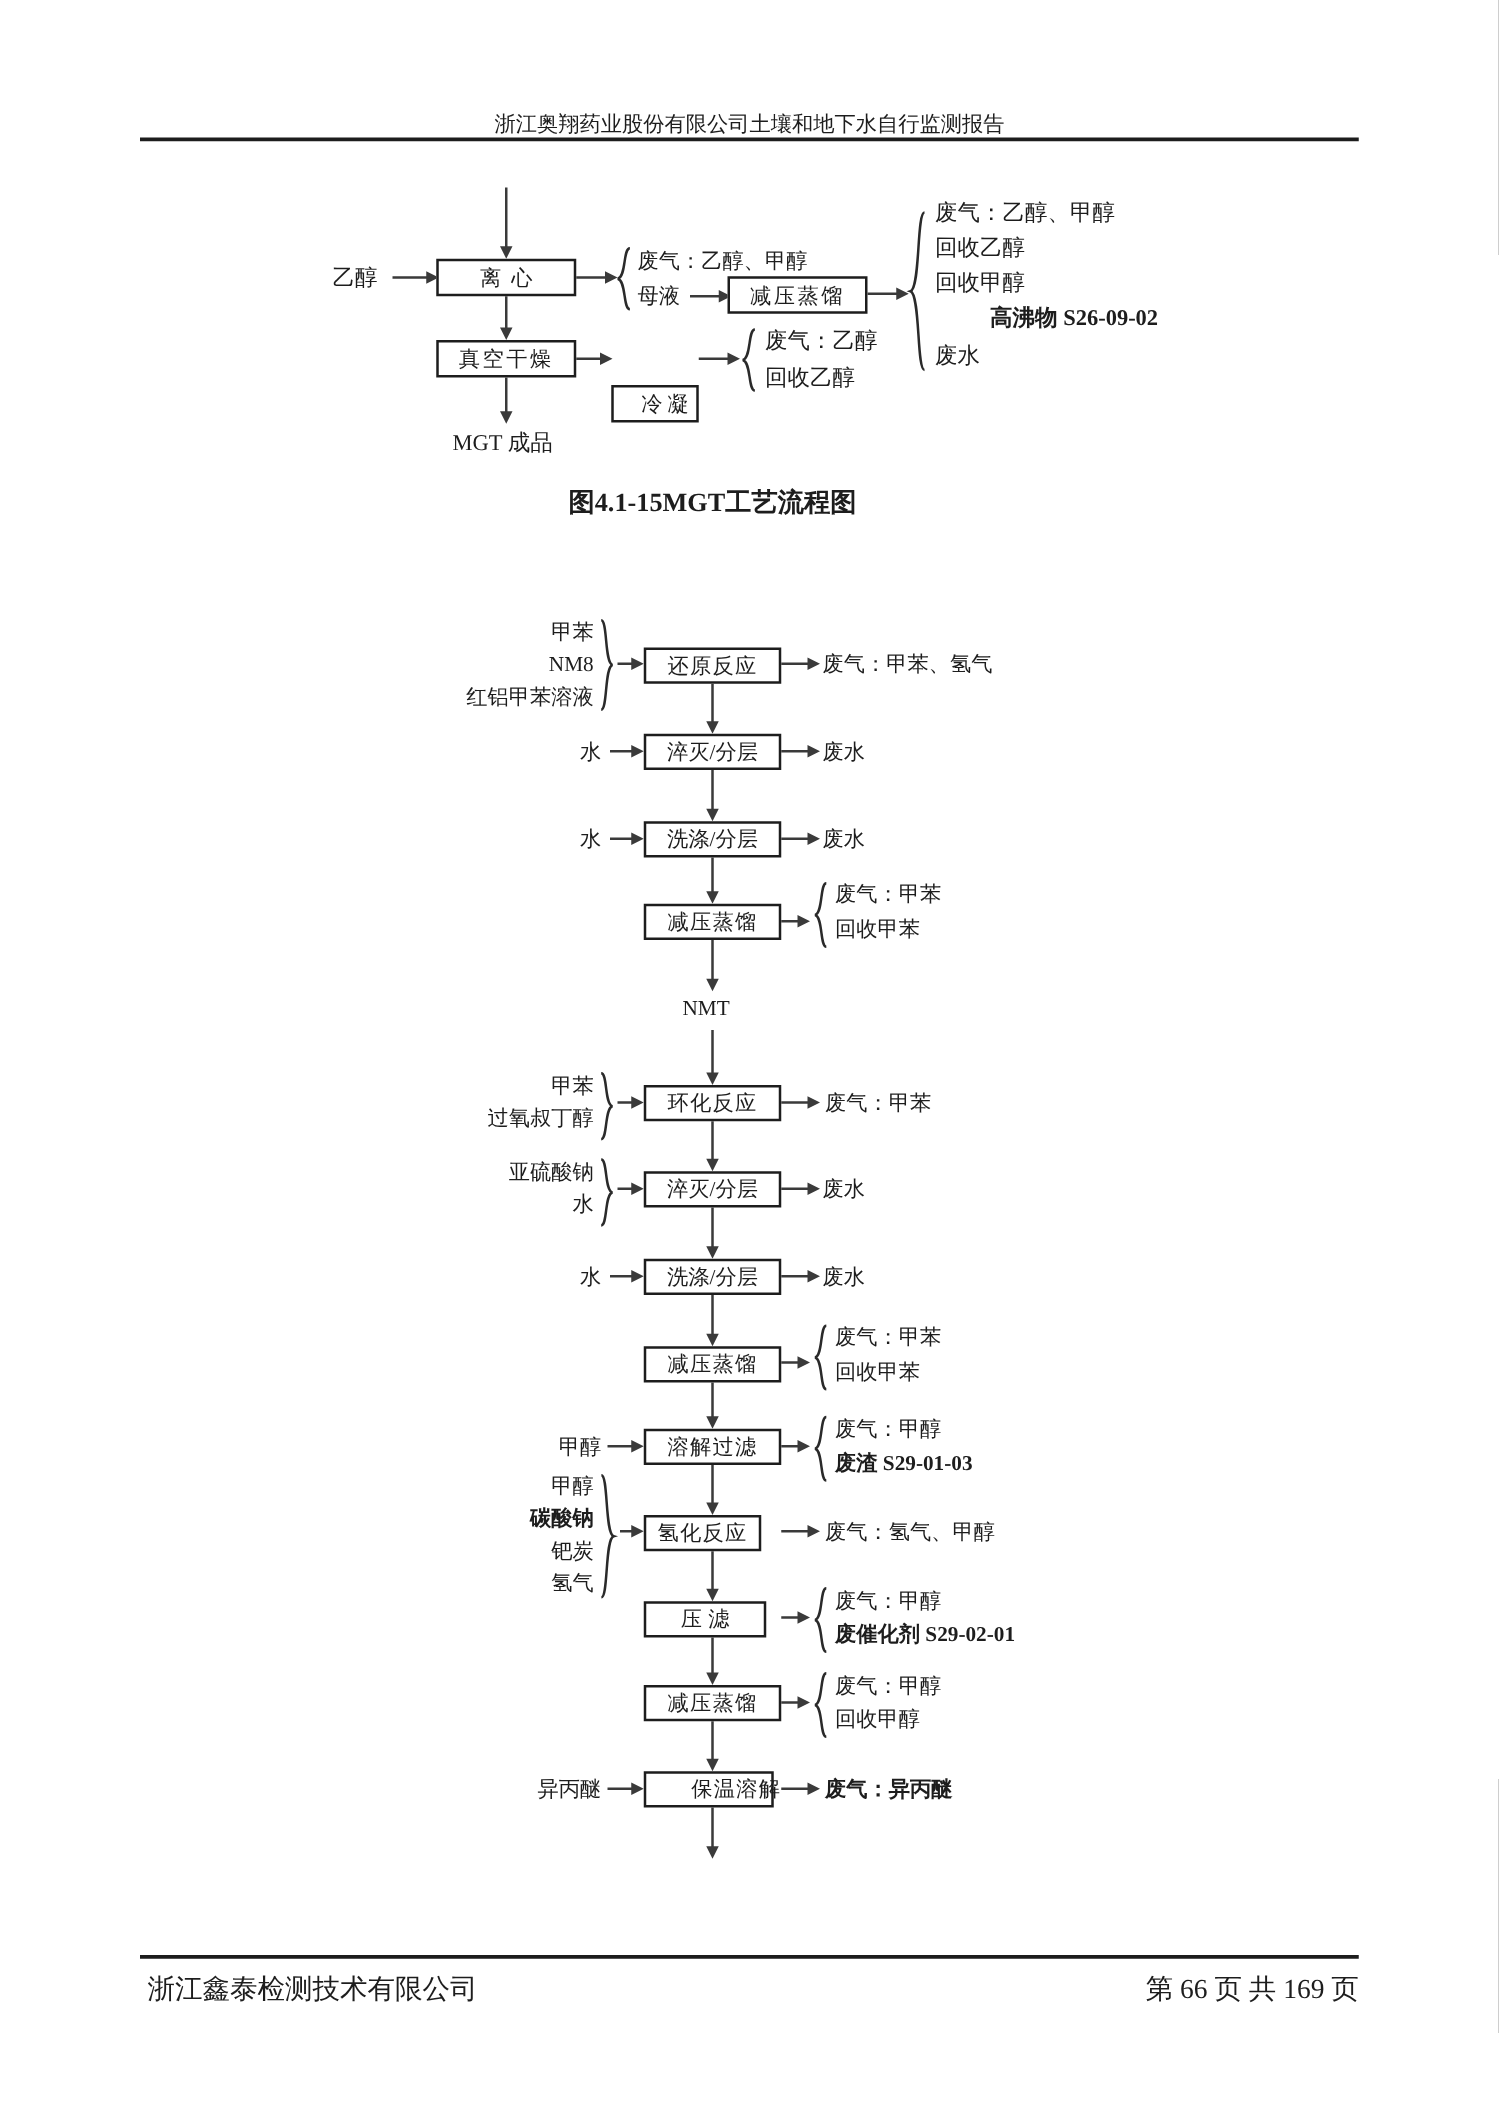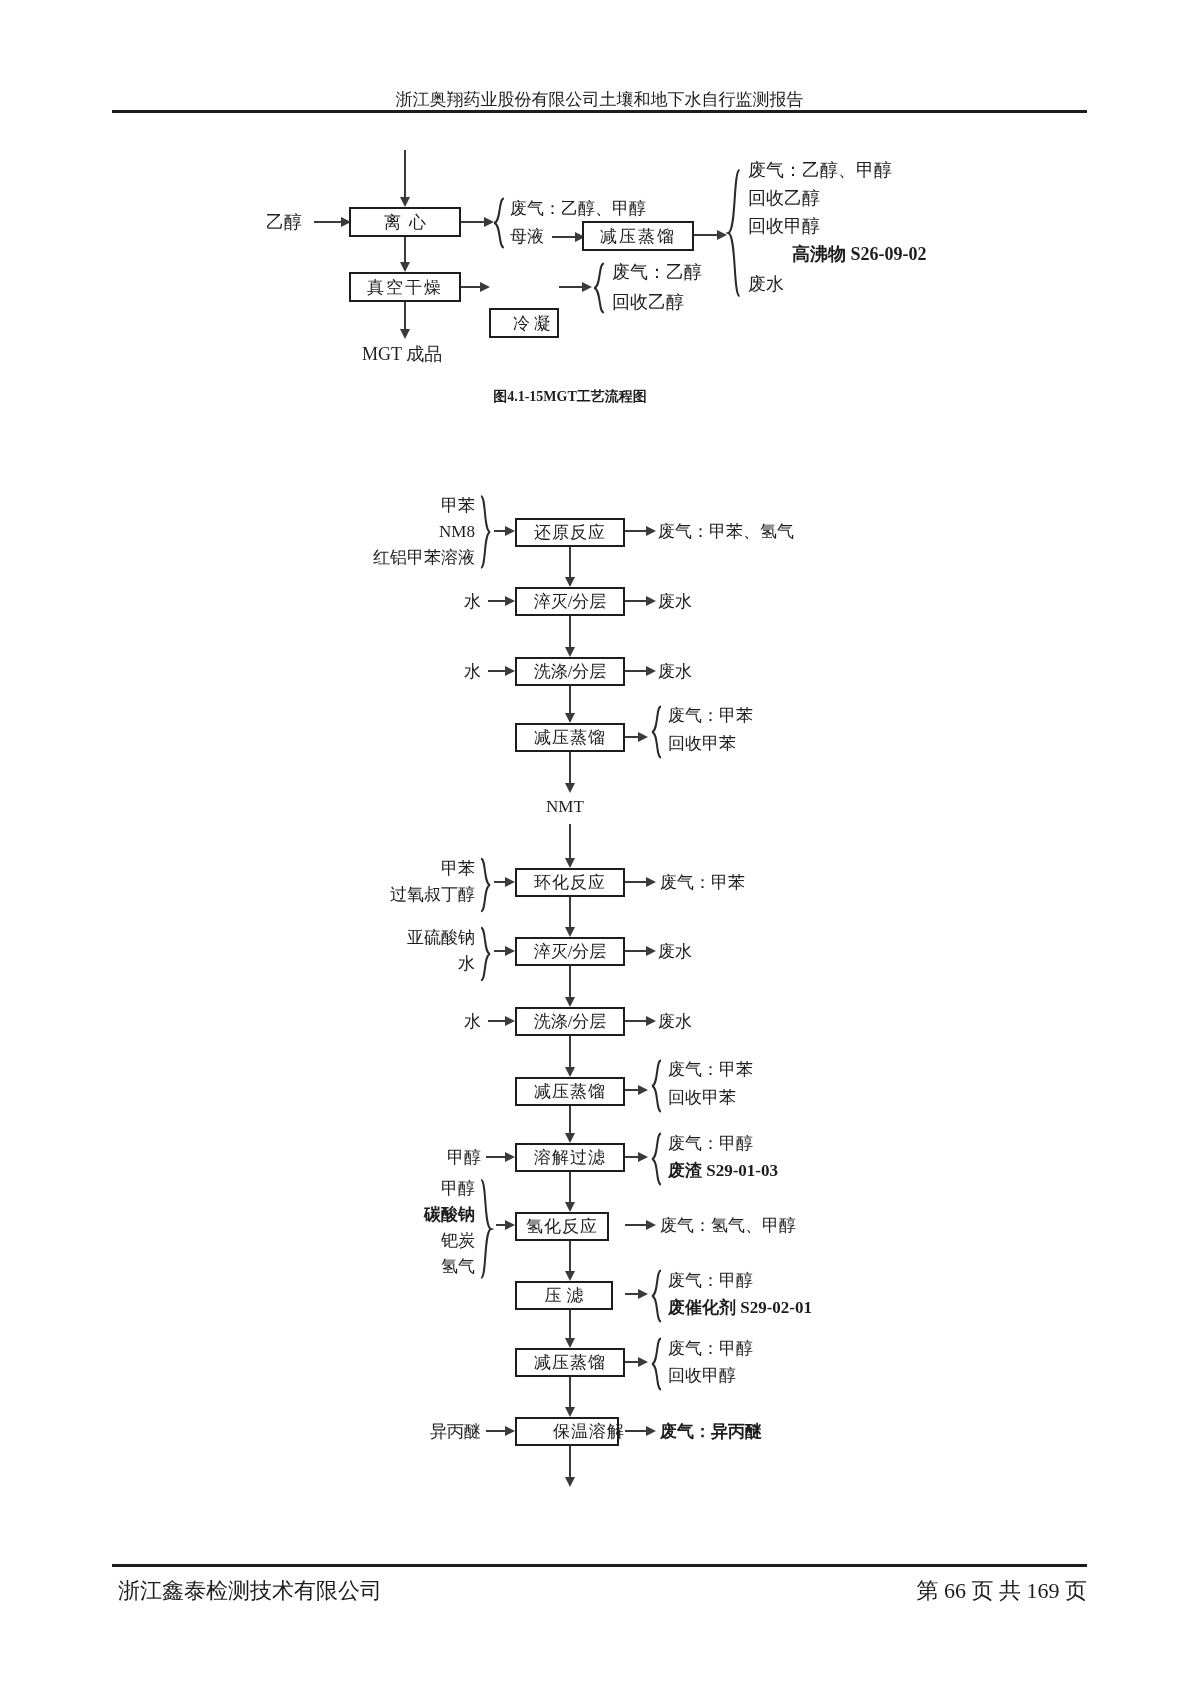--- a/index.html
+++ b/index.html
@@ -23,21 +23,21 @@
     border-left:10px solid #3a3a3a;border-top:5px solid transparent;border-bottom:5px solid transparent;
   }
   .ar.v{width:2px;}
   .ar.v::after{
     content:"";position:absolute;bottom:-9px;left:50%;transform:translateX(-50%);
     border-top:10px solid #3a3a3a;border-left:5px solid transparent;border-right:5px solid transparent;
   }
   .brace{position:absolute;overflow:visible;}
   .rule{position:absolute;background:#1d1d1d;}
   .title-line{position:absolute;left:0;width:1199px;text-align:center;font-size:17px;}
-  .caption{position:absolute;font-weight:bold;font-size:14px;text-align:center;}
+  .caption{position:absolute;font-weight:bold;font-size:21px;text-align:center;}
   .heading{position:absolute;font-weight:bold;font-size:23px;white-space:nowrap;}
   .footer-text{position:absolute;font-size:22px;white-space:nowrap;}
 </style>
 </head>
 <body>
 
 <div id="page">
 
   <div class="title-line" style="top:88px;font-family:Liberation Serif, serif;">浙江奥翔药业股份有限公司土壤和地下水自行监测报告</div>
   <div class="rule" style="left:112px;top:110px;width:975px;height:3px;"></div>

